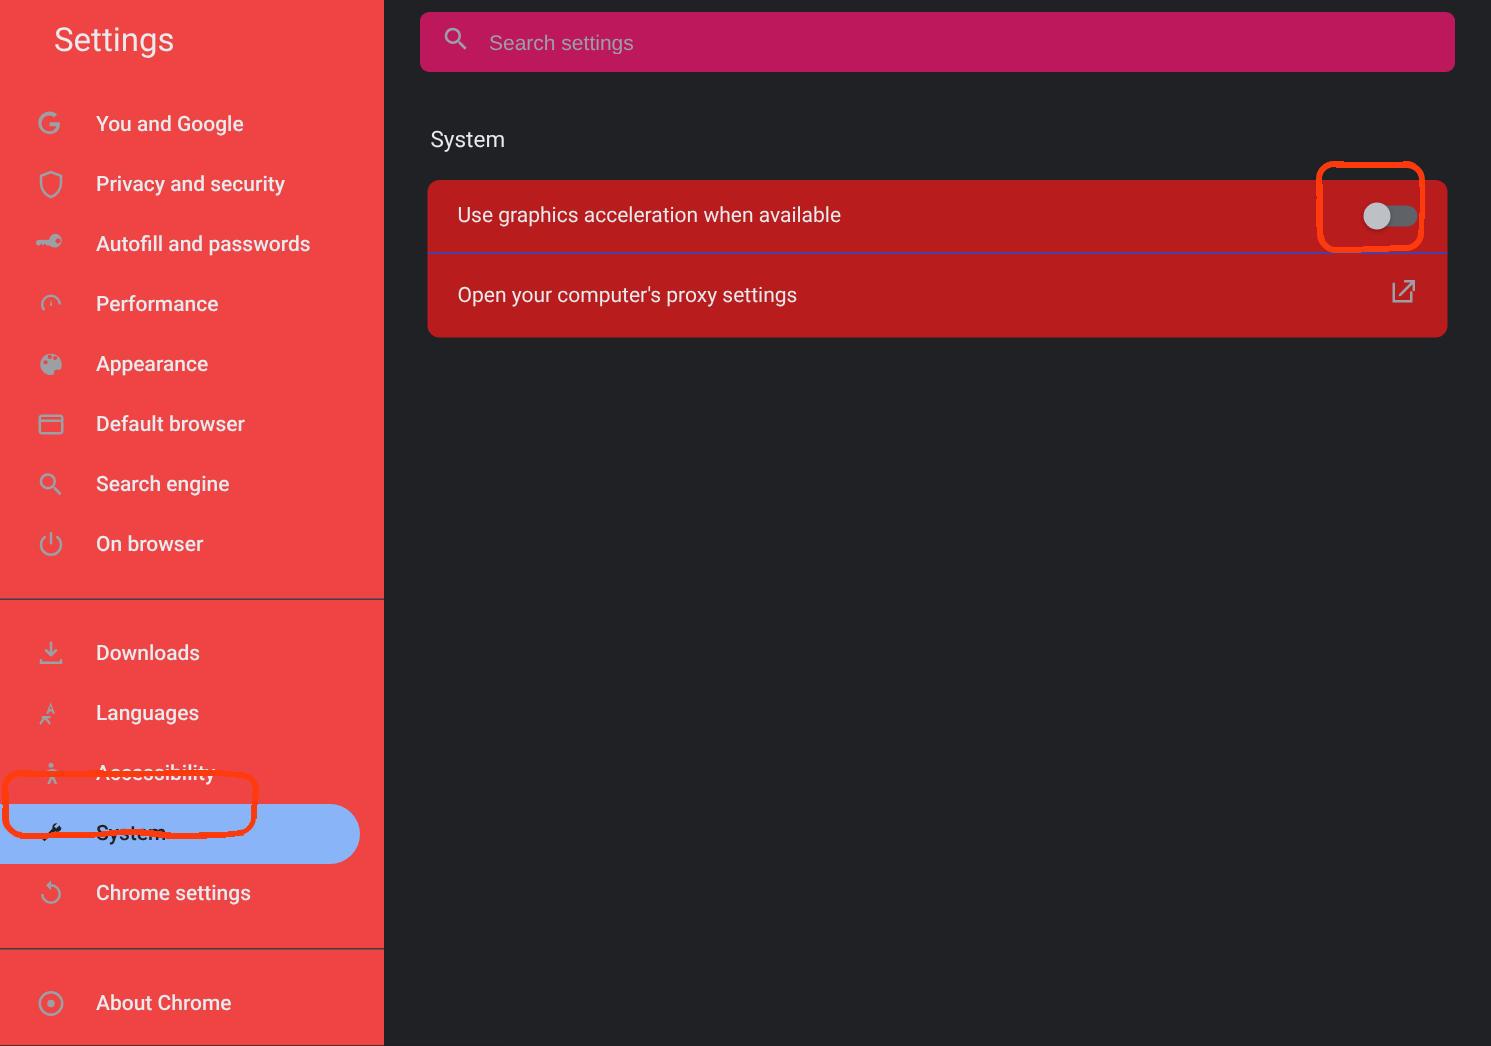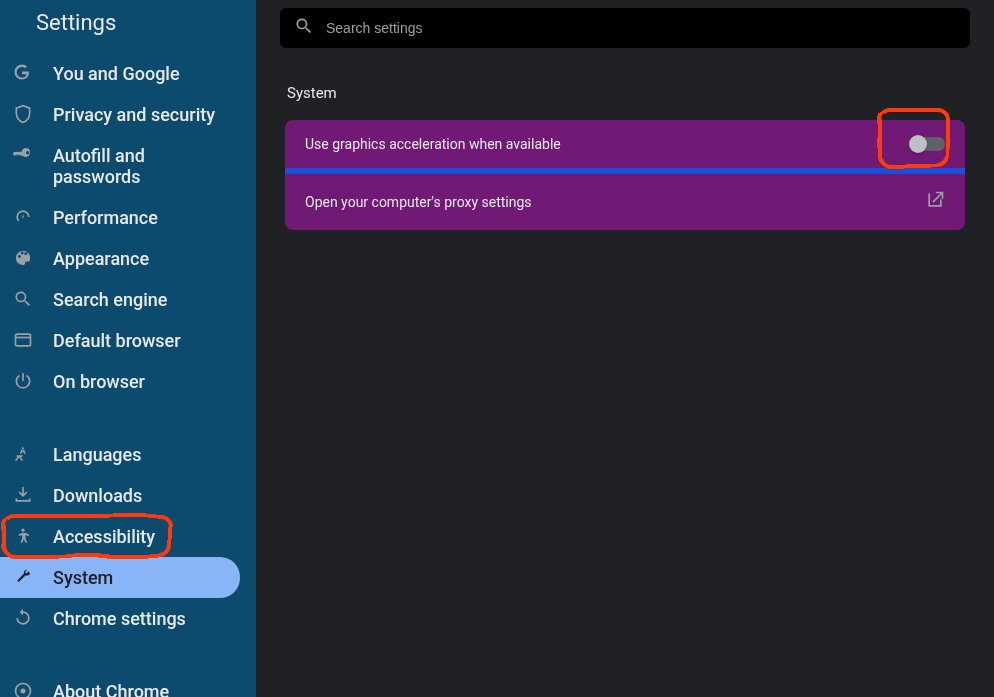--- a/index.html
+++ b/index.html
@@ -8,21 +8,21 @@
       background: #202124;
       color: #e8eaed;
       width: 994px;
       height: 697px;
       overflow: hidden;
       display: flex;
     }
     .sidebar {
       width: 256px;
       height: 697px;
-      background: #0c4a6e;
+      background: #ef4444;
       display: flex;
       flex-direction: column;
       overflow-y: auto;
     }
     .header {
       display: flex;
       align-items: center;
       padding: 10px 18px;
       gap: 18px;
       height: 56px;
@@ -30,24 +30,25 @@
     .header-title {
       font-size: 22px;
       font-weight: 400;
       color: #e8eaed;
     }
     .nav-section {
       padding: 8px 0;
     }
     .nav-item {
       display: flex;
-      padding: 10px 13px;
+      align-items: center;
+      padding: 10px 24px;
       gap: 20px;
       cursor: pointer;
-      font-size: 18px;
+      font-size: 14px;
       font-weight: 500;
       color: #e8eaed;
       border-radius: 0 20px 20px 0;
       margin-right: 16px;
       position: relative;
     }
     .nav-item.selected {
       background: #8ab4f8;
       color: #202124;
     }
@@ -85,21 +86,21 @@
     .main {
       flex: 1;
       display: flex;
       flex-direction: column;
       align-items: center;
       padding-top: 8px;
     }
     .search-box {
       width: 690px;
       height: 40px;
-      background: #000000;
+      background: #be185d;
       border-radius: 6px;
       display: flex;
       align-items: center;
       padding: 0 14px;
       gap: 12px;
     }
     .search-box svg {
       width: 20px;
       height: 20px;
       fill: #9aa0a6;
@@ -120,34 +121,34 @@
       margin-top: 36px;
     }
     .section-title {
       font-size: 15px;
       font-weight: 400;
       color: #e8eaed;
       margin-bottom: 18px;
       padding-left: 2px;
     }
     .card {
-      background: #701a75;
+      background: #b91c1c;
       border-radius: 8px;
       overflow: hidden;
     }
     .card-row {
       display: flex;
       align-items: center;
       justify-content: space-between;
       padding: 16px 20px;
       min-height: 48px;
       cursor: pointer;
     }
     .card-row + .card-row {
-      border-top: 6px solid #1d4ed8;
+      border-top: 1px solid #1d4ed8;
     }
     .row-label {
       font-size: 14px;
       color: #e8eaed;
     }
     .toggle {
       width: 34px;
       height: 14px;
       background: #5f6368;
       border-radius: 7px;
@@ -247,62 +248,62 @@
       <span class="icon">
           <svg viewBox="0 0 24 24">
             <path d="M12 2a10 10 0 0 0 0 20h1a2 2 0 0 0 2-2v-1a2 2 0 0 1 2-2h3a2 2 0 0 0 2-2v-1A10 10 0 0 0 12 2zM7 12a2 2 0 1 1 0-4 2 2 0 0 1 0 4zm4-5a2 2 0 1 1 0-4 2 2 0 0 1 0 4zm5 1a2 2 0 1 1 0-4 2 2 0 0 1 0 4z" transform="scale(0.85) translate(2 2)"></path>
           </svg>
         </span>
       <span>Appearance</span>
     </div>
     <div class="nav-item">
       <span class="icon">
           <svg viewBox="0 0 24 24">
-            <path d="M15.5 14h-.8l-.3-.3a6.5 6.5 0 1 0-.7.7l.3.3v.8l5 5 1.5-1.5-5-5zm-6 0a4.5 4.5 0 1 1 0-9 4.5 4.5 0 0 1 0 9z"></path>
-          </svg>
-        </span>
-      <span>Search engine</span>
-    </div>
-    <div class="nav-item">
-      <span class="icon">
-          <svg viewBox="0 0 24 24">
             <rect x="3" y="5" width="18" height="14" rx="2" fill="none" stroke="#9aa0a6" stroke-width="2"></rect>
             <line x1="3" y1="9" x2="21" y2="9" stroke="#9aa0a6" stroke-width="2"></line>
           </svg>
         </span>
       <span>Default browser</span>
     </div>
     <div class="nav-item">
       <span class="icon">
           <svg viewBox="0 0 24 24">
+            <path d="M15.5 14h-.8l-.3-.3a6.5 6.5 0 1 0-.7.7l.3.3v.8l5 5 1.5-1.5-5-5zm-6 0a4.5 4.5 0 1 1 0-9 4.5 4.5 0 0 1 0 9z"></path>
+          </svg>
+        </span>
+      <span>Search engine</span>
+    </div>
+    <div class="nav-item">
+      <span class="icon">
+          <svg viewBox="0 0 24 24">
             <path d="M12 3v8m-5-5a8 8 0 1 0 10 0" fill="none" stroke="#9aa0a6" stroke-width="2" stroke-linecap="round"></path>
           </svg>
         </span>
       <span>On browser</span>
     </div>
   </div>
 
   <div class="divider"></div>
 
   <div class="nav-section">
     <div class="nav-item">
       <span class="icon">
           <svg viewBox="0 0 24 24">
+            <path d="M12 3v10m0 0l-4-4m4 4l4-4M4 17v2h16v-2" fill="none" stroke="#9aa0a6" stroke-width="2" stroke-linecap="round"></path>
+          </svg>
+        </span>
+      <span>Downloads</span>
+    </div>
+    <div class="nav-item">
+      <span class="icon">
+          <svg viewBox="0 0 24 24">
             <path d="M12 2l-4 10h2l1-2h2l1 2h2L12 2zm-1 6l1-3 1 3h-2zM4 14h8v2H9l3 4-1 2-4-5-4 5-1-2 3-4H4v-2z" transform="scale(0.9) translate(1 1)"></path>
           </svg>
         </span>
       <span>Languages</span>
-    </div>
-    <div class="nav-item">
-      <span class="icon">
-          <svg viewBox="0 0 24 24">
-            <path d="M12 3v10m0 0l-4-4m4 4l4-4M4 17v2h16v-2" fill="none" stroke="#9aa0a6" stroke-width="2" stroke-linecap="round"></path>
-          </svg>
-        </span>
-      <span>Downloads</span>
     </div>
     <div class="nav-item">
       <span class="icon">
           <svg viewBox="0 0 24 24">
             <circle cx="12" cy="5" r="2"></circle>
             <path d="M12 8l-5 2v2l4-1v4l-2 5h2l2-4 2 4h2l-2-5v-4l4 1v-2l-5-2z"></path>
           </svg>
         </span>
       <span>Accessibility</span>
     </div>

